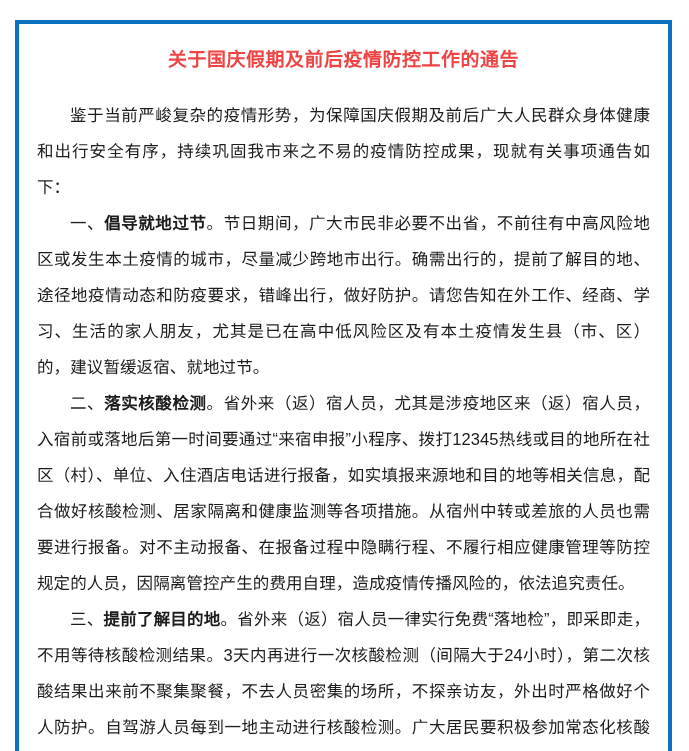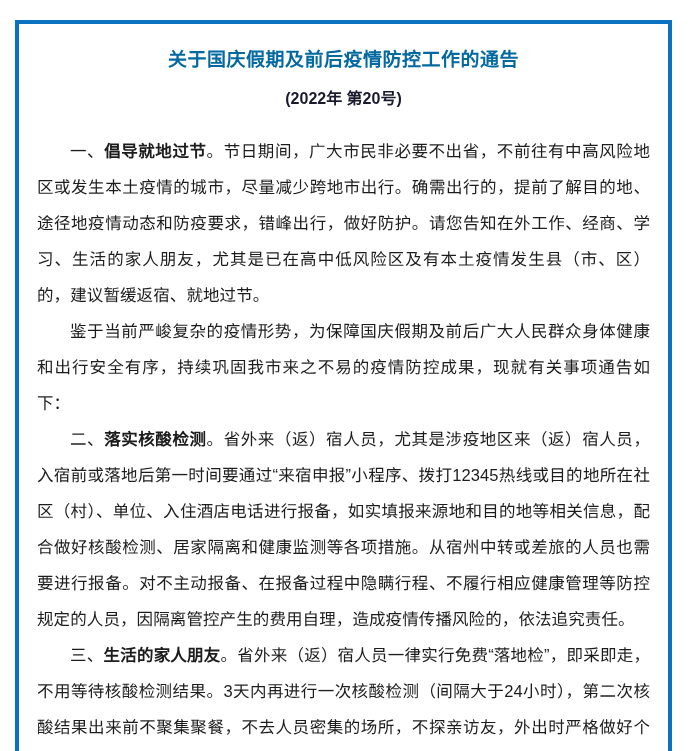--- a/index.html
+++ b/index.html
@@ -35,21 +35,21 @@
   }
 
   
   .doc-header {
     text-align: center;
     padding-top: 22px;
   }
   .doc-title {
     font-size: 19px;
     font-weight: bold;
-    color: #0369a1;
+    color: #ef4444;
     letter-spacing: 0.5px;
     line-height: 1.5;
     margin: 0;
   }
   .doc-number {
     font-size: 16px;
     font-weight: bold;
     color: #1a1a2e;
     margin: 12px 0 0 0;
     line-height: 1.5;
@@ -80,36 +80,35 @@
   }
 </style>
 </head>
 <body>
 
 <div id="notice-frame">
   <div id="notice-inner">
 
     <div class="doc-header">
       <h1 class="doc-title">关于国庆假期及前后疫情防控工作的通告</h1>
-      <p class="doc-number">(2022年 第20号)</p>
     </div>
 
     <div class="doc-body">
 
       <p class="doc-para">
-        <span class="sec-label">一、</span><span class="sec-head">倡导就地过节</span><span>。节日期间，广大市民非必要不出省，不前往有中高风险地区或发生本土疫情的城市，尽量减少跨地市出行。确需出行的，提前了解目的地、途径地疫情动态和防疫要求，错峰出行，做好防护。请您告知在外工作、经商、学习、生活的家人朋友，尤其是已在高中低风险区及有本土疫情发生县（市、区）的，建议暂缓返宿、就地过节。</span>
+        <span class="sec-label"></span><span class="sec-head"></span><span>鉴于当前严峻复杂的疫情形势，为保障国庆假期及前后广大人民群众身体健康和出行安全有序，持续巩固我市来之不易的疫情防控成果，现就有关事项通告如下：</span>
       </p>
 
       <p class="doc-para">
-        <span class="sec-label"></span><span class="sec-head"></span><span>鉴于当前严峻复杂的疫情形势，为保障国庆假期及前后广大人民群众身体健康和出行安全有序，持续巩固我市来之不易的疫情防控成果，现就有关事项通告如下：</span>
+        <span class="sec-label">一、</span><span class="sec-head">倡导就地过节</span><span>。节日期间，广大市民非必要不出省，不前往有中高风险地区或发生本土疫情的城市，尽量减少跨地市出行。确需出行的，提前了解目的地、途径地疫情动态和防疫要求，错峰出行，做好防护。请您告知在外工作、经商、学习、生活的家人朋友，尤其是已在高中低风险区及有本土疫情发生县（市、区）的，建议暂缓返宿、就地过节。</span>
       </p>
 
       <p class="doc-para">
         <span class="sec-label">二、</span><span class="sec-head">落实核酸检测</span><span>。省外来（返）宿人员，尤其是涉疫地区来（返）宿人员，入宿前或落地后第一时间要通过“来宿申报”小程序、拨打12345热线或目的地所在社区（村）、单位、入住酒店电话进行报备，如实填报来源地和目的地等相关信息，配合做好核酸检测、居家隔离和健康监测等各项措施。从宿州中转或差旅的人员也需要进行报备。对不主动报备、在报备过程中隐瞒行程、不履行相应健康管理等防控规定的人员，因隔离管控产生的费用自理，造成疫情传播风险的，依法追究责任。</span>
       </p>
 
       <p class="doc-para">
-        <span class="sec-label">三、</span><span class="sec-head">生活的家人朋友</span><span>。省外来（返）宿人员一律实行免费“落地检”，即采即走，不用等待核酸检测结果。3天内再进行一次核酸检测（间隔大于24小时），第二次核酸结果出来前不聚集聚餐，不去人员密集的场所，不探亲访友，外出时严格做好个人防护。自驾游人员每到一地主动进行核酸检测。广大居民要积极参加常态化核酸检测和重点人群核酸检测，做到应检尽检。乘坐高铁、列车、跨省长途客运汽车等须持48小时内核酸检测阴性证明。入住宾馆、酒店和进入旅游景区等人流密集场所时，要查验72小时内核酸检测阴性证明。</span>
+        <span class="sec-label">三、</span><span class="sec-head">提前了解目的地</span><span>。省外来（返）宿人员一律实行免费“落地检”，即采即走，不用等待核酸检测结果。3天内再进行一次核酸检测（间隔大于24小时），第二次核酸结果出来前不聚集聚餐，不去人员密集的场所，不探亲访友，外出时严格做好个人防护。自驾游人员每到一地主动进行核酸检测。广大居民要积极参加常态化核酸检测和重点人群核酸检测，做到应检尽检。乘坐高铁、列车、跨省长途客运汽车等须持48小时内核酸检测阴性证明。入住宾馆、酒店和进入旅游景区等人流密集场所时，要查验72小时内核酸检测阴性证明。</span>
       </p>
 
     </div>
   </div>
 </div>
 
 </body></html>

